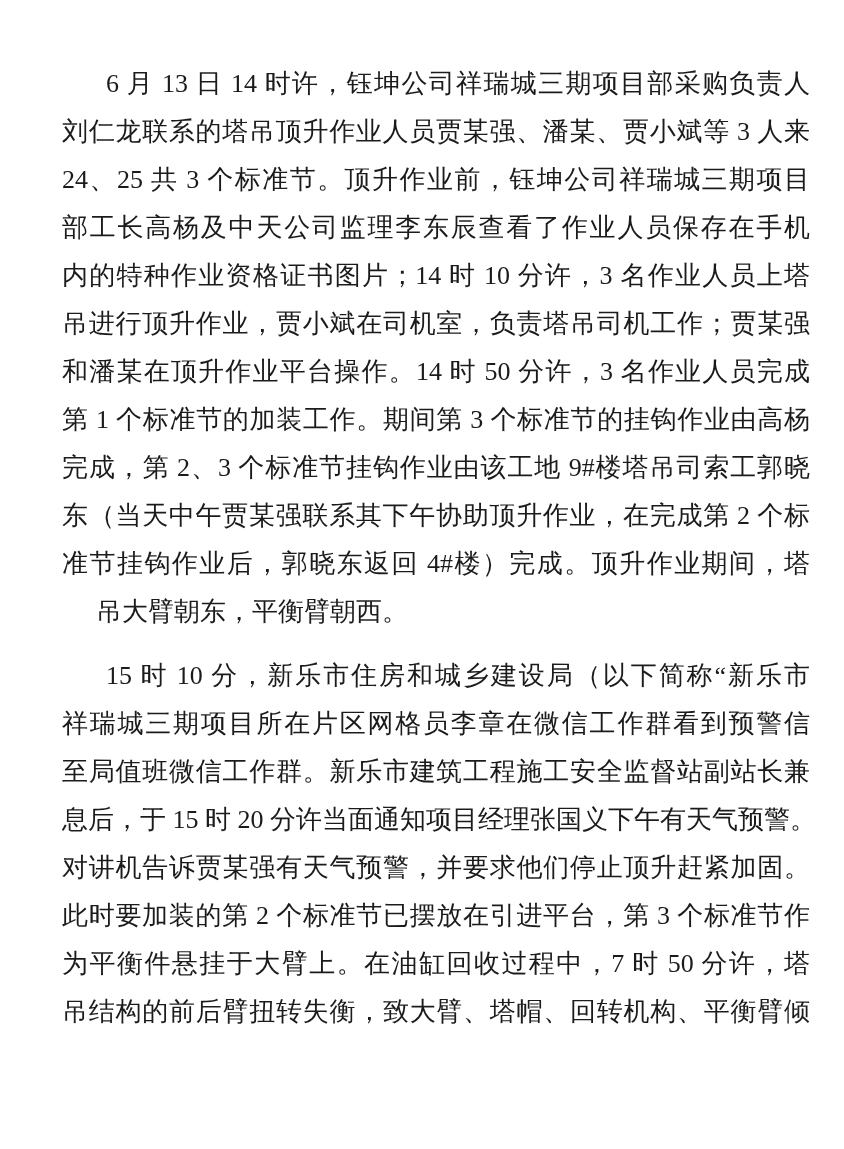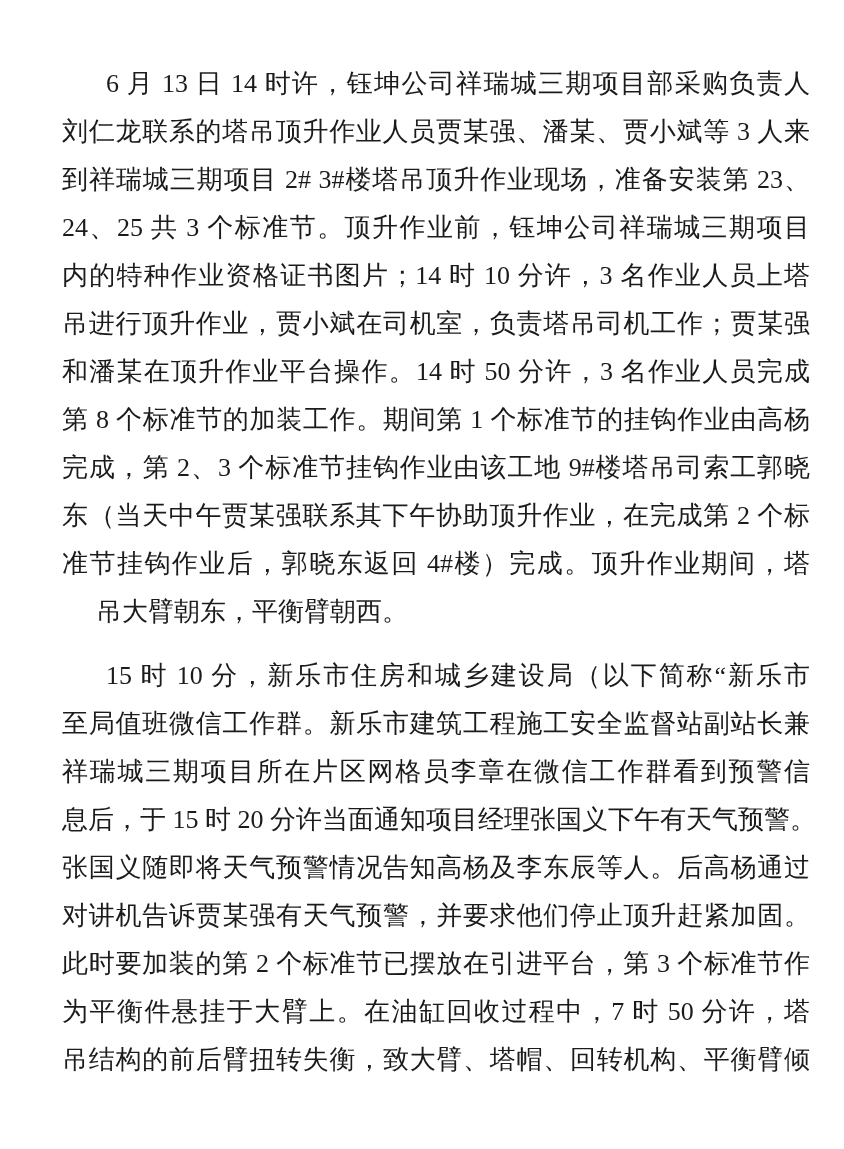--- a/index.html
+++ b/index.html
@@ -35,37 +35,36 @@
   }
 </style>
 </head>
 <body>
 
 <div class="page" style="background: rgb(255, 255, 255);">
   <div class="doc" id="doc-body" style="color: rgb(27, 27, 27);">
       <div class="paragraph">
         <div class="line indent">6 月 13 日 14 时许，钰坤公司祥瑞城三期项目部采购负责人</div>
         <div class="line">刘仁龙联系的塔吊顶升作业人员贾某强、潘某、贾小斌等 3 人来</div>
-        <div class="line">到祥瑞城三期项目 2# 3#楼塔吊顶升作业现场，准备安装第 23、</div>
         <div class="line">24、25 共 3 个标准节。顶升作业前，钰坤公司祥瑞城三期项目</div>
+        <div class="line">部工长高杨及中天公司监理李东辰查看了作业人员保存在手机</div>
         <div class="line">内的特种作业资格证书图片；14 时 10 分许，3 名作业人员上塔</div>
         <div class="line">吊进行顶升作业，贾小斌在司机室，负责塔吊司机工作；贾某强</div>
         <div class="line">和潘某在顶升作业平台操作。14 时 50 分许，3 名作业人员完成</div>
-        <div class="line">第 8 个标准节的加装工作。期间第 1 个标准节的挂钩作业由高杨</div>
+        <div class="line">第 1 个标准节的加装工作。期间第 3 个标准节的挂钩作业由高杨</div>
         <div class="line">完成，第 2、3 个标准节挂钩作业由该工地 9#楼塔吊司索工郭晓</div>
         <div class="line">东（当天中午贾某强联系其下午协助顶升作业，在完成第 2 个标</div>
         <div class="line">准节挂钩作业后，郭晓东返回 4#楼）完成。顶升作业期间，塔</div>
         <div class="line para-end">吊大臂朝东，平衡臂朝西。</div>
       </div>
       <div class="paragraph">
         <div class="line indent">15 时 10 分，新乐市住房和城乡建设局（以下简称“新乐市</div>
+        <div class="line">祥瑞城三期项目所在片区网格员李章在微信工作群看到预警信</div>
         <div class="line">至局值班微信工作群。新乐市建筑工程施工安全监督站副站长兼</div>
-        <div class="line">祥瑞城三期项目所在片区网格员李章在微信工作群看到预警信</div>
         <div class="line">息后，于 15 时 20 分许当面通知项目经理张国义下午有天气预警。</div>
-        <div class="line">张国义随即将天气预警情况告知高杨及李东辰等人。后高杨通过</div>
         <div class="line">对讲机告诉贾某强有天气预警，并要求他们停止顶升赶紧加固。</div>
         <div class="line">此时要加装的第 2 个标准节已摆放在引进平台，第 3 个标准节作</div>
         <div class="line">为平衡件悬挂于大臂上。在油缸回收过程中，7 时 50 分许，塔</div>
         <div class="line">吊结构的前后臂扭转失衡，致大臂、塔帽、回转机构、平衡臂倾</div>
       </div>
     </div>
   <div class="scan-edge" style="background: linear-gradient(to right, rgba(0, 0, 0, 0), rgb(201, 201, 201));"></div>
 </div>
 
 </body></html>

